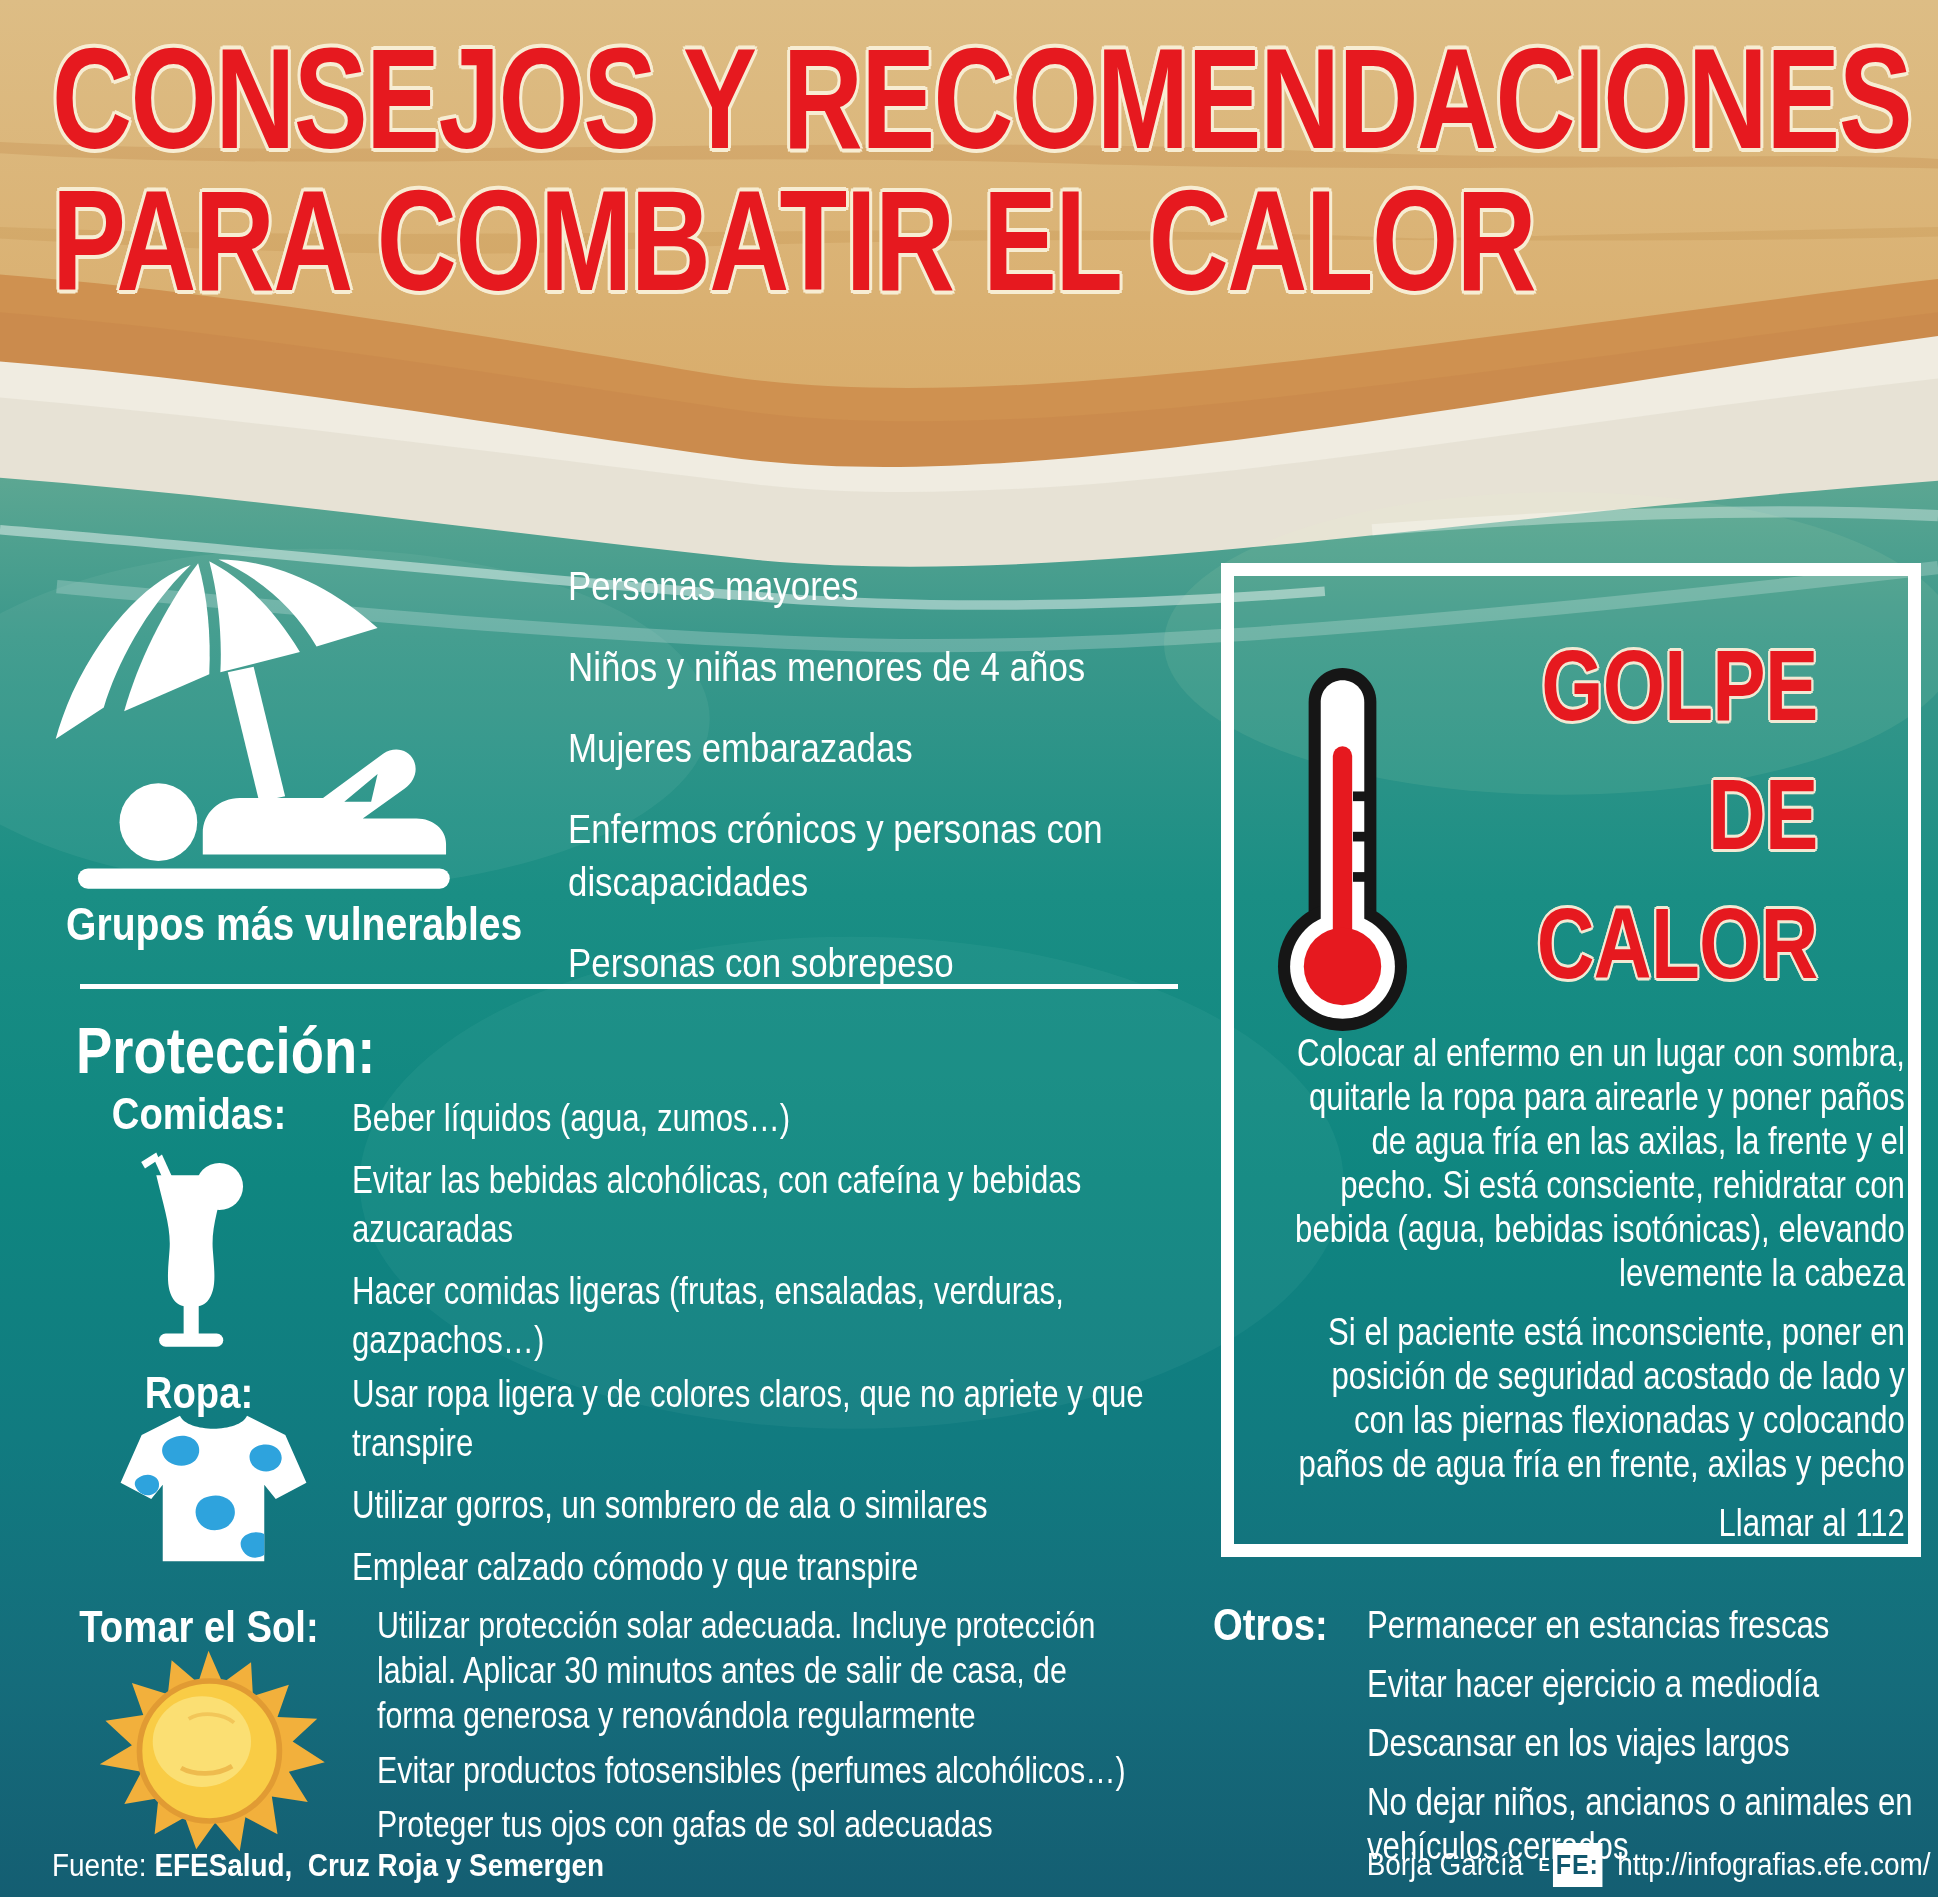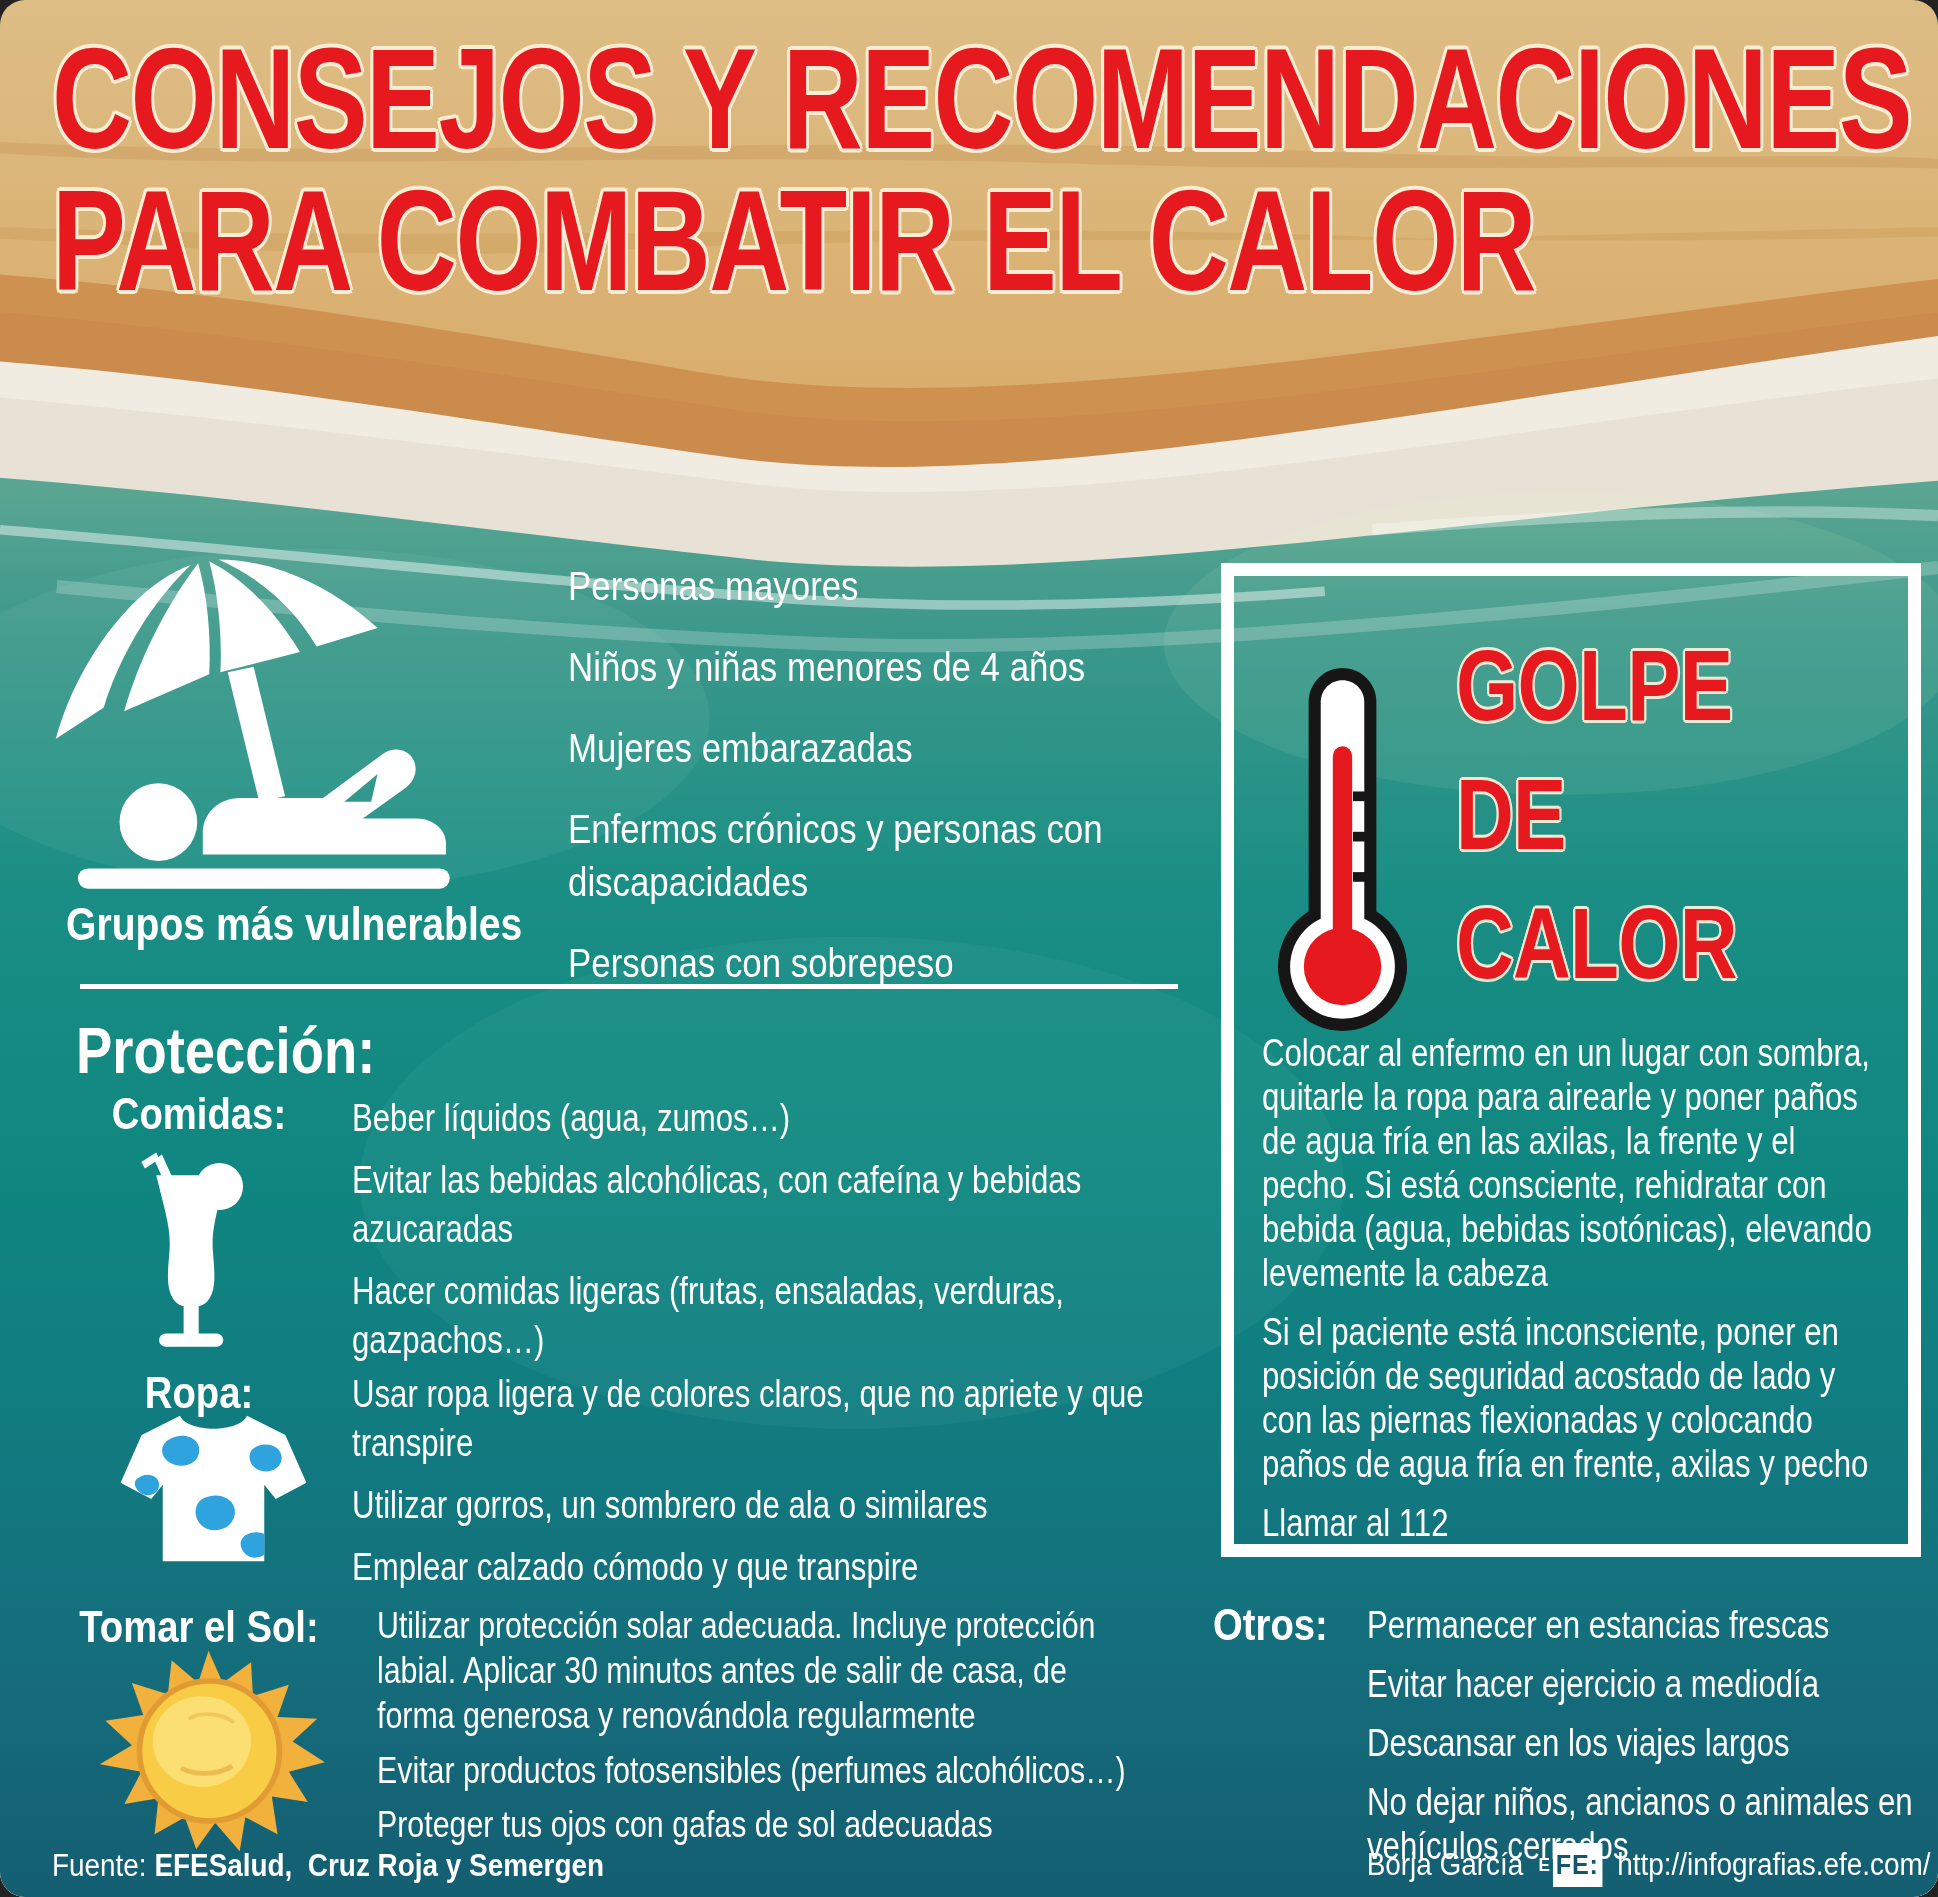--- a/index.html
+++ b/index.html
@@ -1,17 +1,17 @@
 <!DOCTYPE html>
 <html style="font-size:15px"><head>
 <meta charset="utf-8">
 <style>
   html,body{margin:0;padding:0;background:#222;}
   .canvas{position:relative;width:1938px;height:1897px;overflow:hidden;
-          font-family:"Liberation Sans", sans-serif;color:#ffffff;border-radius:25px;}
+          font-family:"Liberation Sans", sans-serif;color:#ffffff;}
   .bg{position:absolute;left:0;top:0;width:1938px;height:1897px;z-index:0;}
   .abs{position:absolute;z-index:2;}
 
   
   .main-title{left:52px;top:28px;transform:scaleX(.78);transform-origin:0 0;
               white-space:nowrap;}
   .main-title .tline{display:block;font-weight:bold;font-size:142px;line-height:142px;
       color:#e6191f;letter-spacing:-1.9px;
       text-shadow:3.8px 0 0 #f7edd3,-3.8px 0 0 #f7edd3,0 3.8px 0 #f7edd3,0 -3.8px 0 #f7edd3,
                   2.8px 2.8px 0 #f7edd3,-2.8px 2.8px 0 #f7edd3,2.8px -2.8px 0 #f7edd3,-2.8px -2.8px 0 #f7edd3;}
@@ -46,21 +46,21 @@
                transform:scaleX(.85);transform-origin:0 0;}
 
   .comidas-text{left:352px;top:1094px;width:1022px;}
   .ropa-text{left:352px;top:1370px;width:1022px;}
   .tomar-text{left:377px;top:1603px;width:1003px;}
   .otros-text{left:1367px;top:1603px;width:700px;font-size:38px;line-height:44px;}
   .otros-text .item{margin:0 0 15px 0;}
 
   
   .golpe-box{left:1221px;top:563px;width:700px;height:994px;
-             border:13.2px solid #ffffff;box-sizing:border-box;}
+             border:13.2px solid #ffffff;box-sizing:border-box;text-align:right;}
   .golpe-title{position:absolute;left:222px;top:45px;font-size:100px;font-weight:bold;
       line-height:129px;color:#e6191f;letter-spacing:-0.9px;
       transform:scaleX(.8);transform-origin:0 0;
       text-shadow:2.8px 0 0 #f2e9d4,-2.8px 0 0 #f2e9d4,0 2.8px 0 #f2e9d4,0 -2.8px 0 #f2e9d4,
                   1.9px 1.9px 0 #f2e9d4,-1.9px 1.9px 0 #f2e9d4,1.9px -1.9px 0 #f2e9d4,-1.9px -1.9px 0 #f2e9d4;}
   .golpe-paras{position:absolute;left:28px;top:455px;width:784px;
                font-size:38px;line-height:44px;transform:scaleX(.82);transform-origin:0 0;}
   .golpe-paras .item{margin:0 0 15px 0;}
   .therm{position:absolute;left:14px;top:80px;}
 

